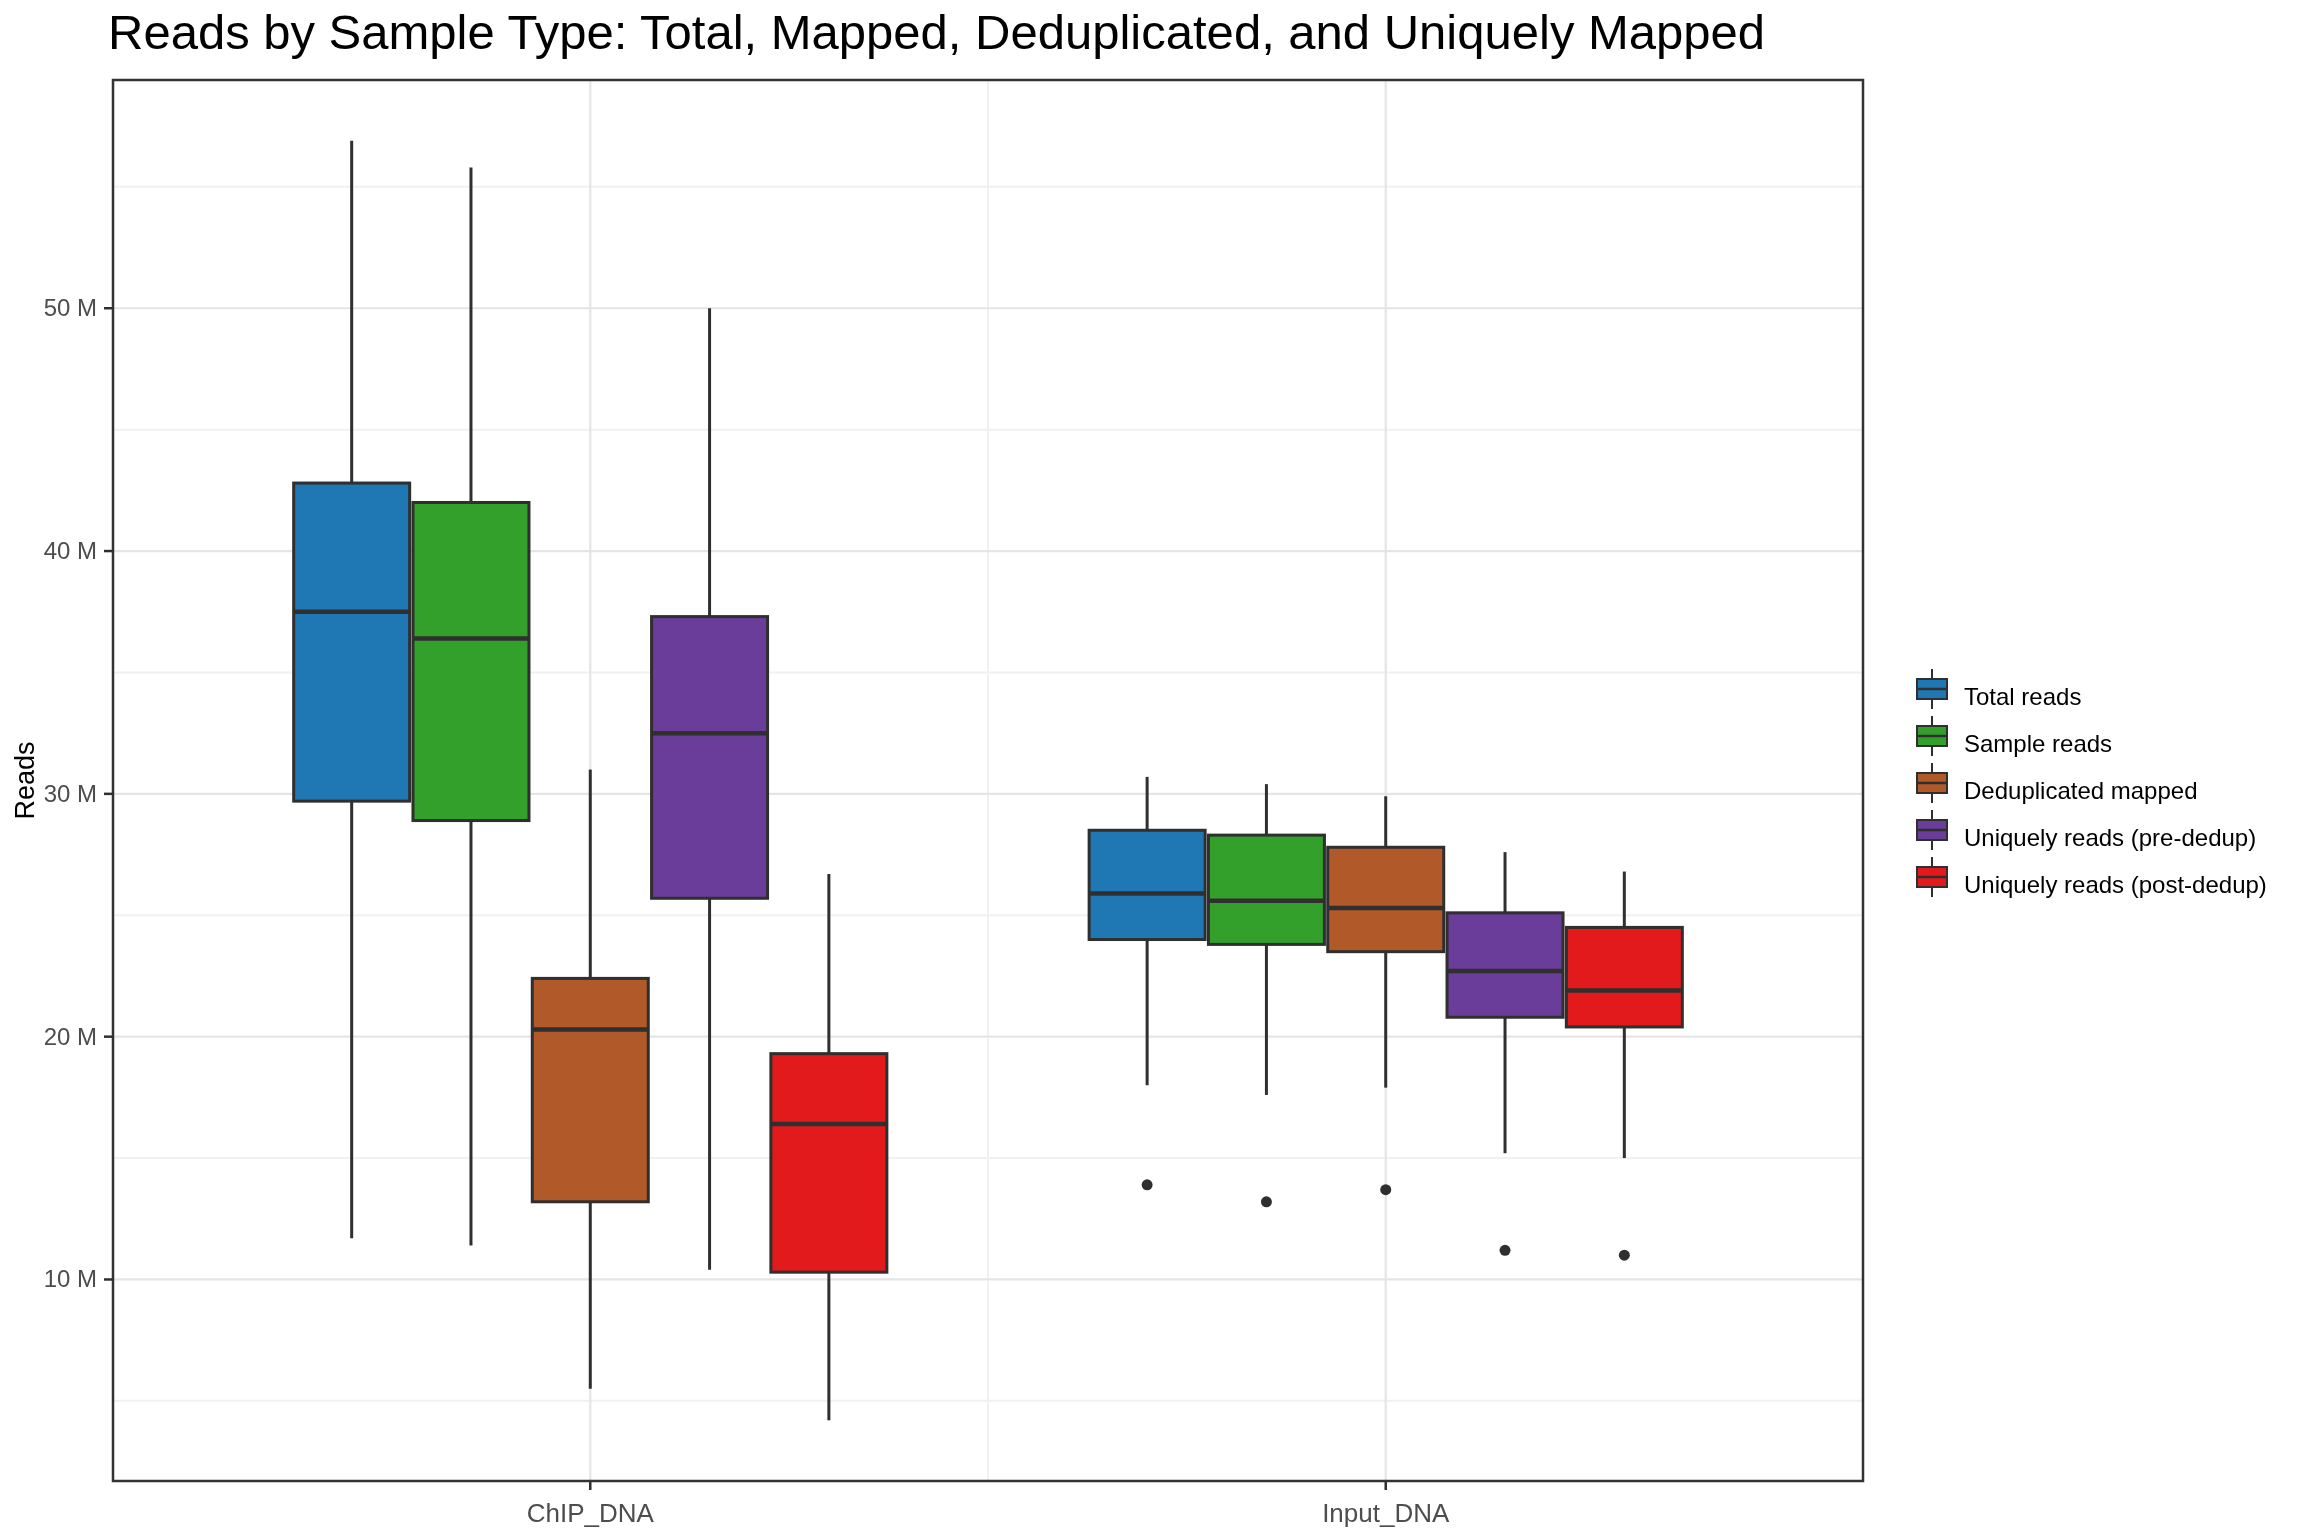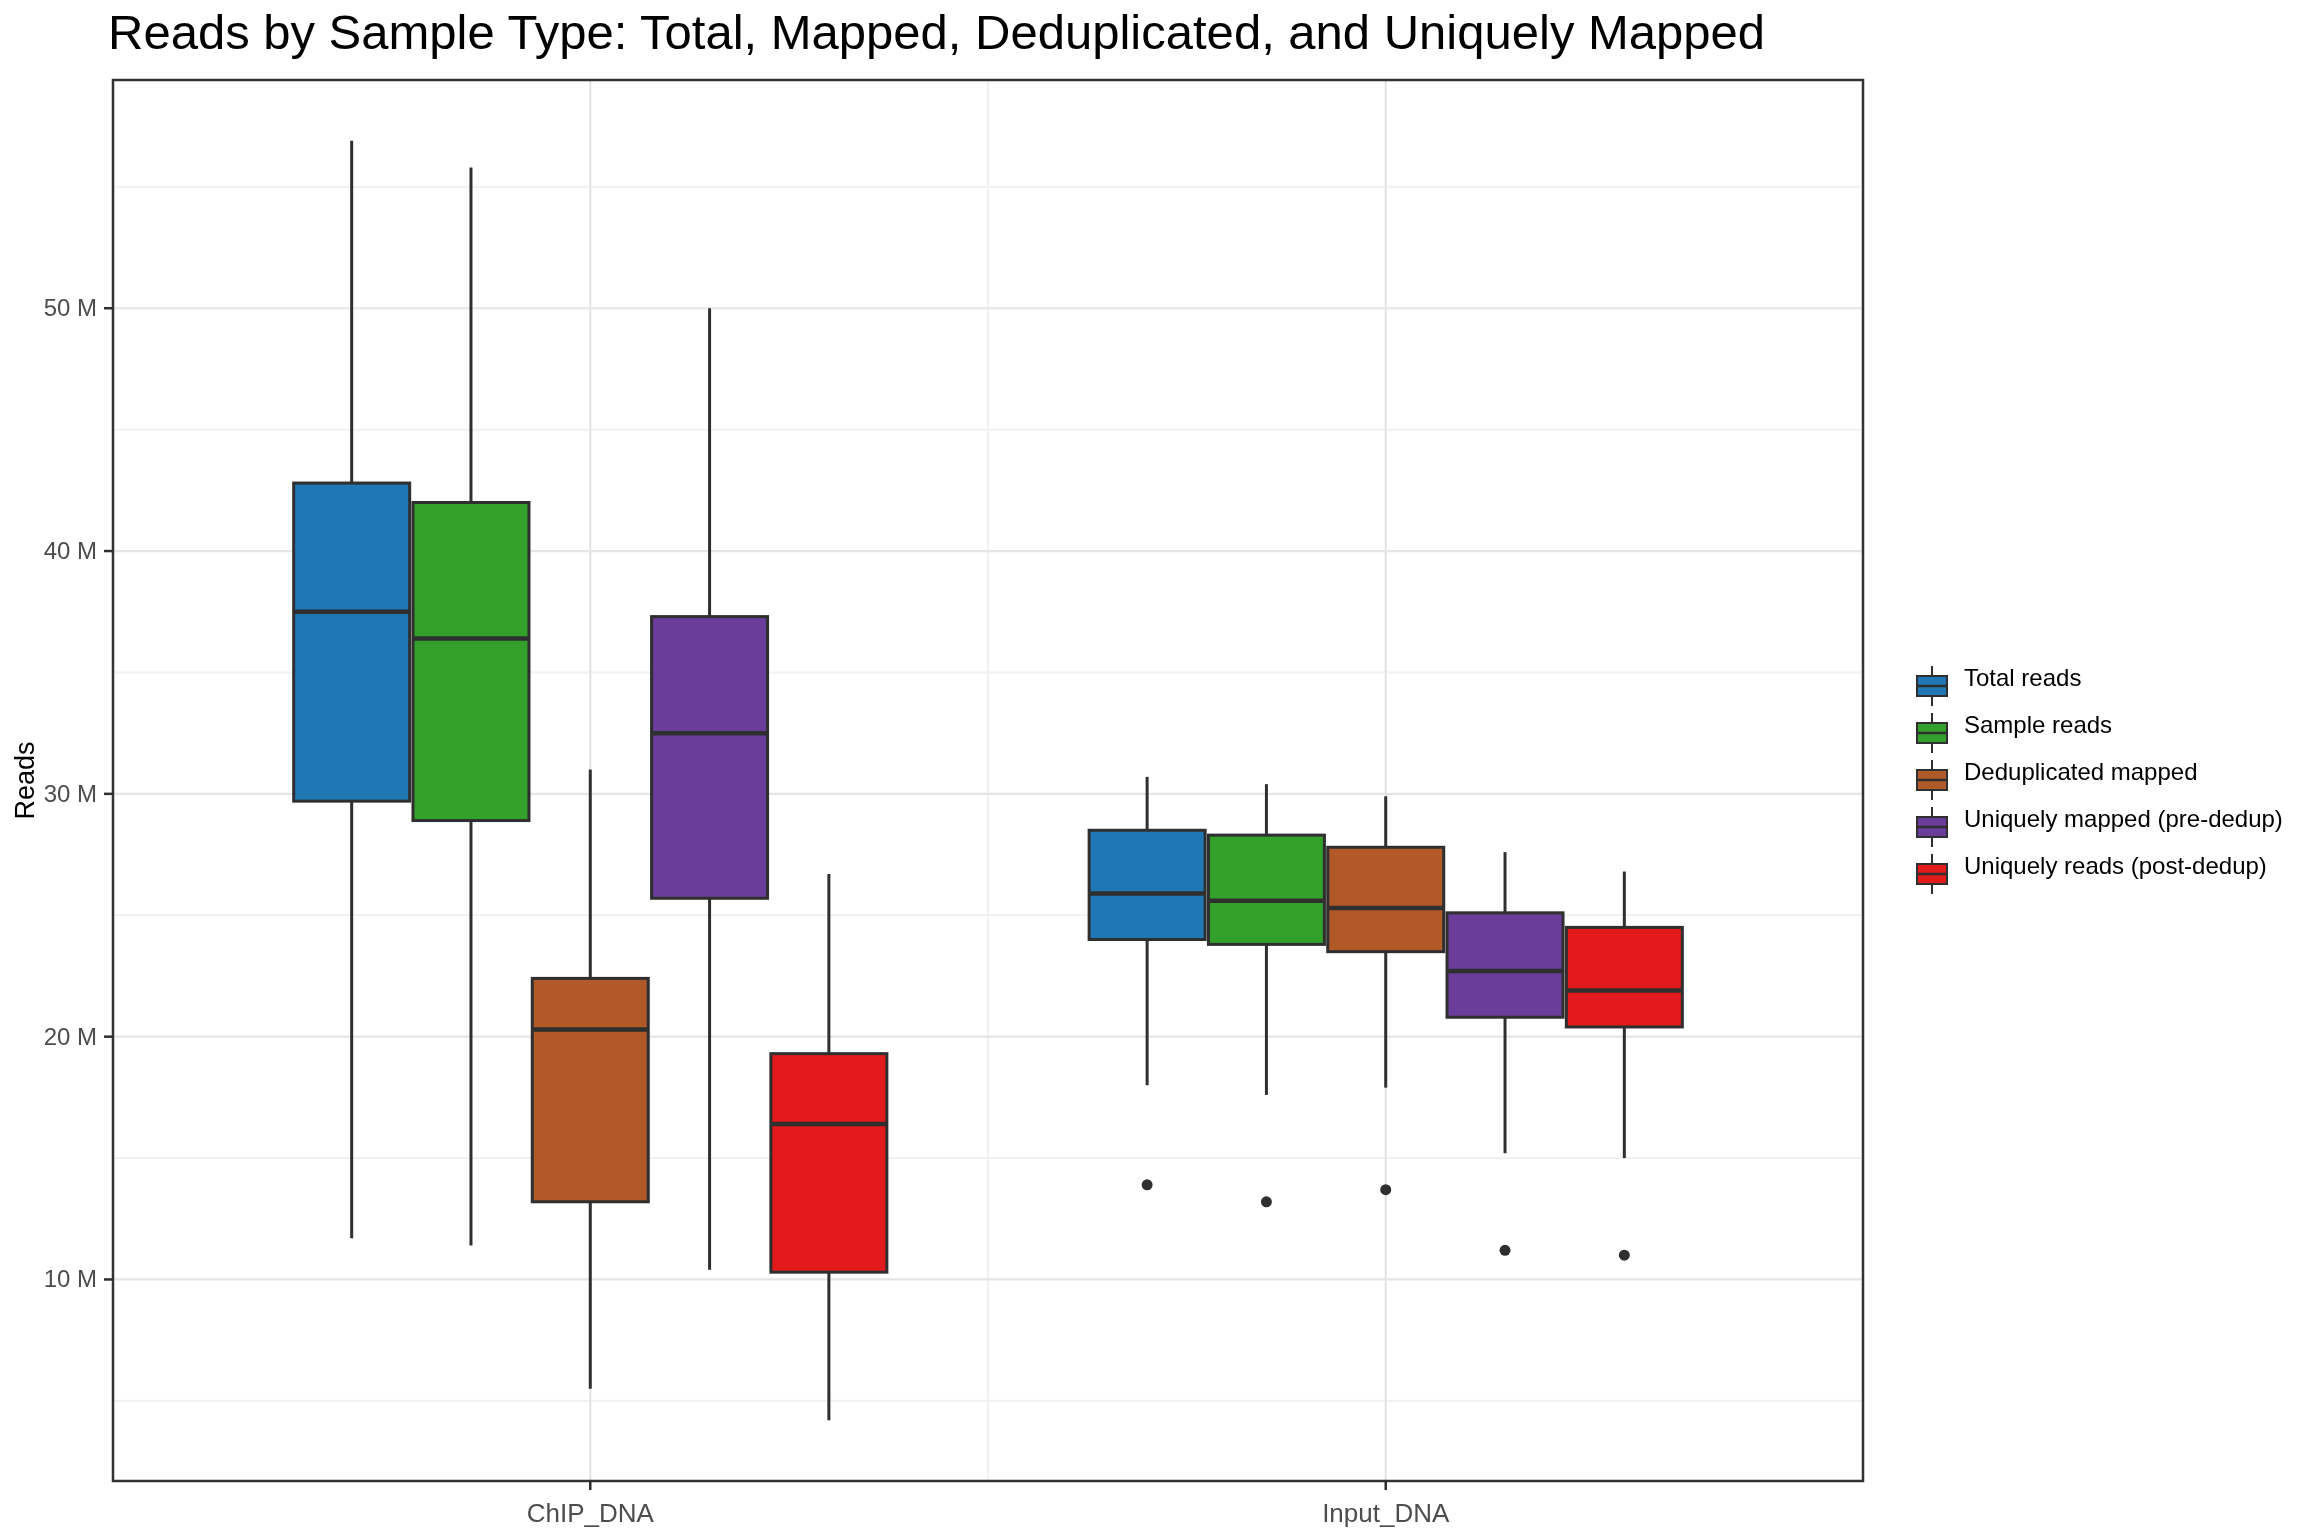--- a/index.html
+++ b/index.html
@@ -12,21 +12,21 @@
     font-size:49px;font-weight:400;color:#000000;letter-spacing:0px;
     white-space:nowrap;
     text-align:center;
   }
   #plot-svg{position:absolute;left:0;top:0;}
   .legend{
     position:absolute;left:1914px;top:664px;
     display:flex;flex-direction:column;
   }
   .legend-item{
-    display:flex;align-items:flex-start;height:47px;gap:14px;
+    display:flex;align-items:flex-end;height:47px;gap:14px;
   }
   .legend-label{
     font-size:24px;color:#000000;white-space:nowrap;
   }
 </style>
 </head>
 <body>
 
 <div class="chart-title">Reads by Sample Type: Total, Mapped, Deduplicated, and Uniquely Mapped</div>
 
@@ -157,21 +157,21 @@
       </svg>
       <span class="legend-label">Deduplicated mapped</span>
     </div>
     <div class="legend-item">
       <svg width="36" height="44">
         <line x1="18" x2="18" y1="2" y2="12" stroke="#2f2f2f" stroke-width="2"></line>
         <line x1="18" x2="18" y1="32" y2="42" stroke="#2f2f2f" stroke-width="2"></line>
         <rect x="3" y="12" width="30" height="20" fill="#6A3D9A" stroke="#2f2f2f" stroke-width="2"></rect>
         <line x1="3" x2="33" y1="22" y2="22" stroke="#2f2f2f" stroke-width="2.5"></line>
       </svg>
-      <span class="legend-label">Uniquely mapped (pre-dedup)</span>
+      <span class="legend-label">Uniquely reads (pre-dedup)</span>
     </div>
     <div class="legend-item">
       <svg width="36" height="44">
         <line x1="18" x2="18" y1="2" y2="12" stroke="#2f2f2f" stroke-width="2"></line>
         <line x1="18" x2="18" y1="32" y2="42" stroke="#2f2f2f" stroke-width="2"></line>
         <rect x="3" y="12" width="30" height="20" fill="#E31A1C" stroke="#2f2f2f" stroke-width="2"></rect>
         <line x1="3" x2="33" y1="22" y2="22" stroke="#2f2f2f" stroke-width="2.5"></line>
       </svg>
       <span class="legend-label">Uniquely reads (post-dedup)</span>
     </div>

